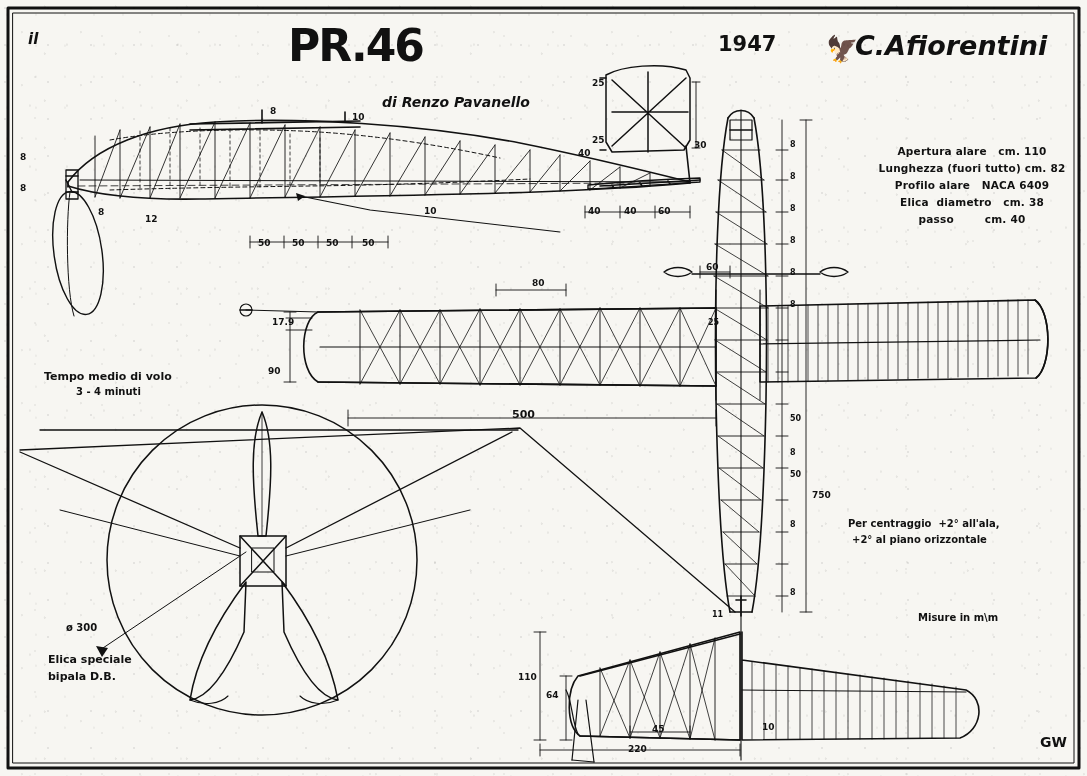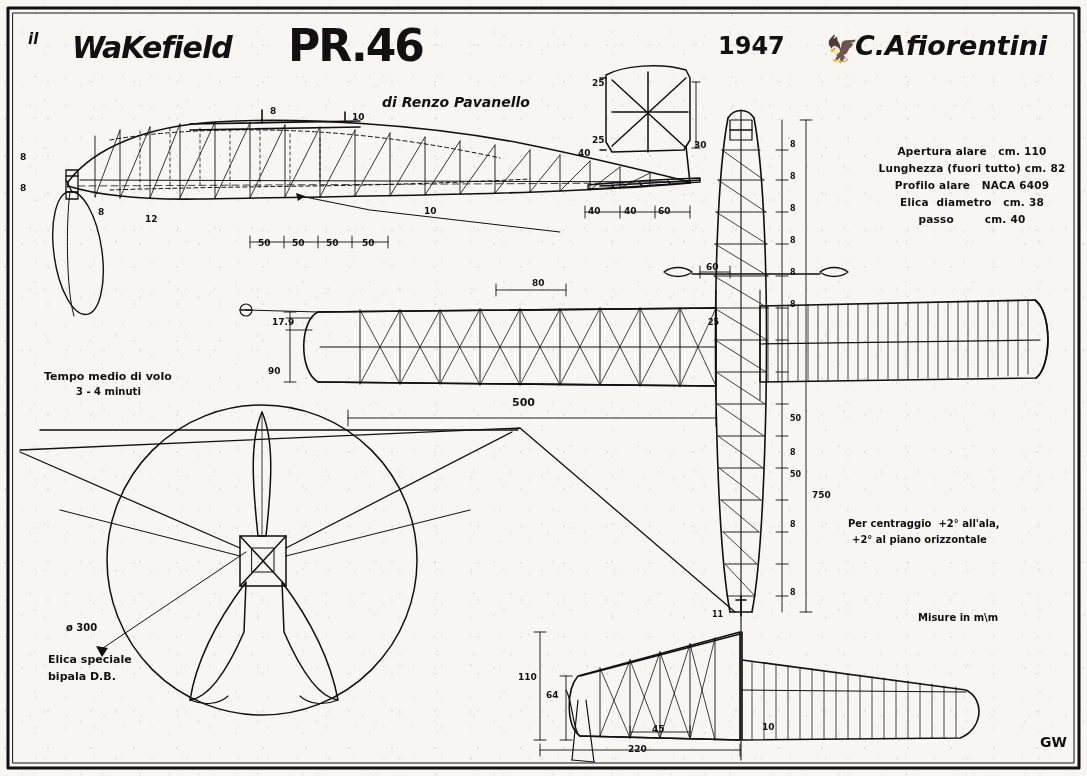--- a/index.html
+++ b/index.html
@@ -27,21 +27,21 @@
   .txt{position:absolute;color:#111;white-space:pre;}
   .hand{font-family:"DejaVu Sans",sans-serif;font-weight:700;}
   .dim{font-family:"DejaVu Sans",sans-serif;font-size:9px;font-weight:700;color:#111;}
   .tiny{font-family:"DejaVu Sans",sans-serif;font-size:8px;font-weight:700;color:#111;}
   .spec{font-family:"DejaVu Sans",sans-serif;font-size:10.5px;font-weight:700;color:#111;letter-spacing:.2px;}
   .note{font-family:"DejaVu Sans",sans-serif;font-size:11px;font-weight:700;color:#111;}
   #title-il{left:28px;top:30px;font-size:15px;font-style:italic;}
   #title-wakefield{left:72px;top:30px;font-size:30px;font-style:italic;letter-spacing:-1px;}
   #title-pr46{left:288px;top:20px;font-size:44px;letter-spacing:-2px;}
   #title-campione{left:468px;top:30px;font-size:22px;font-style:italic;}
-  #title-year{left:718px;top:32px;font-size:24px;}
+  #title-year{left:718px;top:32px;font-size:21px;}
   #title-designer{left:382px;top:94px;font-size:14px;font-style:italic;}
   #title-brand{left:855px;top:30px;font-size:27px;font-style:italic;}
   #brandmark{left:826px;top:34px;font-size:26px;}
   .specline{left:872px;font-size:10.5px;text-align:center;width:200px;}
 </style>
 </head>
 <body>
 
 <div id="sheet">
 
@@ -259,21 +259,20 @@
         <path d="M566,676 L566,740"></path>
         <path d="M560,676 L572,676 M560,740 L572,740"></path>
 
         <path d="M700,272 L730,272"></path>
         <path d="M700,266 L700,278 M730,266 L730,278"></path>
       </g>
     </g>
   </svg>
 
   <div class="txt hand" id="title-il">il</div>
-  <div class="txt hand" id="title-wakefield">WaKefield</div>
   <div class="txt hand" id="title-pr46">PR.46</div>
   <div class="txt hand" id="title-year">1947</div>
   <div class="txt hand" id="title-designer">di Renzo Pavanello</div>
   <div class="txt hand" id="brandmark">🦅</div>
   <div class="txt hand" id="title-brand">C.Afiorentini</div>
 
   <div class="txt spec specline" style="top:145px;">Apertura alare   cm. 110</div>
   <div class="txt spec specline" style="top:162px;">Lunghezza (fuori tutto) cm. 82</div>
   <div class="txt spec specline" style="top:179px;">Profilo alare   NACA 6409</div>
   <div class="txt spec specline" style="top:196px;">Elica  diametro   cm. 38</div>
@@ -304,21 +303,21 @@
   <div class="txt dim" style="left:658px;top:206px;">60</div>
   <div class="txt dim" style="left:592px;top:78px;">25</div>
   <div class="txt dim" style="left:592px;top:135px;">25</div>
   <div class="txt dim" style="left:694px;top:140px;">30</div>
   <div class="txt dim" style="left:578px;top:148px;">40</div>
   <div class="txt dim" style="left:424px;top:206px;">10</div>
 
   <div class="txt dim" style="left:532px;top:278px;">80</div>
   <div class="txt dim" style="left:272px;top:317px;">17.9</div>
   <div class="txt dim" style="left:268px;top:366px;">90</div>
-  <div class="txt dim" style="left:512px;top:396px;font-size:11px;text-align:right;">500</div>
+  <div class="txt dim" style="left:512px;top:408px;font-size:11px;text-align:right;">500</div>
   <div class="txt dim" style="left:706px;top:262px;">60</div>
 
   <div class="txt tiny" style="left:790px;top:140px;">8</div>
   <div class="txt tiny" style="left:790px;top:172px;">8</div>
   <div class="txt tiny" style="left:790px;top:204px;">8</div>
   <div class="txt tiny" style="left:790px;top:236px;">8</div>
   <div class="txt tiny" style="left:790px;top:268px;">8</div>
   <div class="txt tiny" style="left:790px;top:300px;">8</div>
   <div class="txt tiny" style="left:790px;top:448px;">8</div>
   <div class="txt tiny" style="left:790px;top:520px;">8</div>

